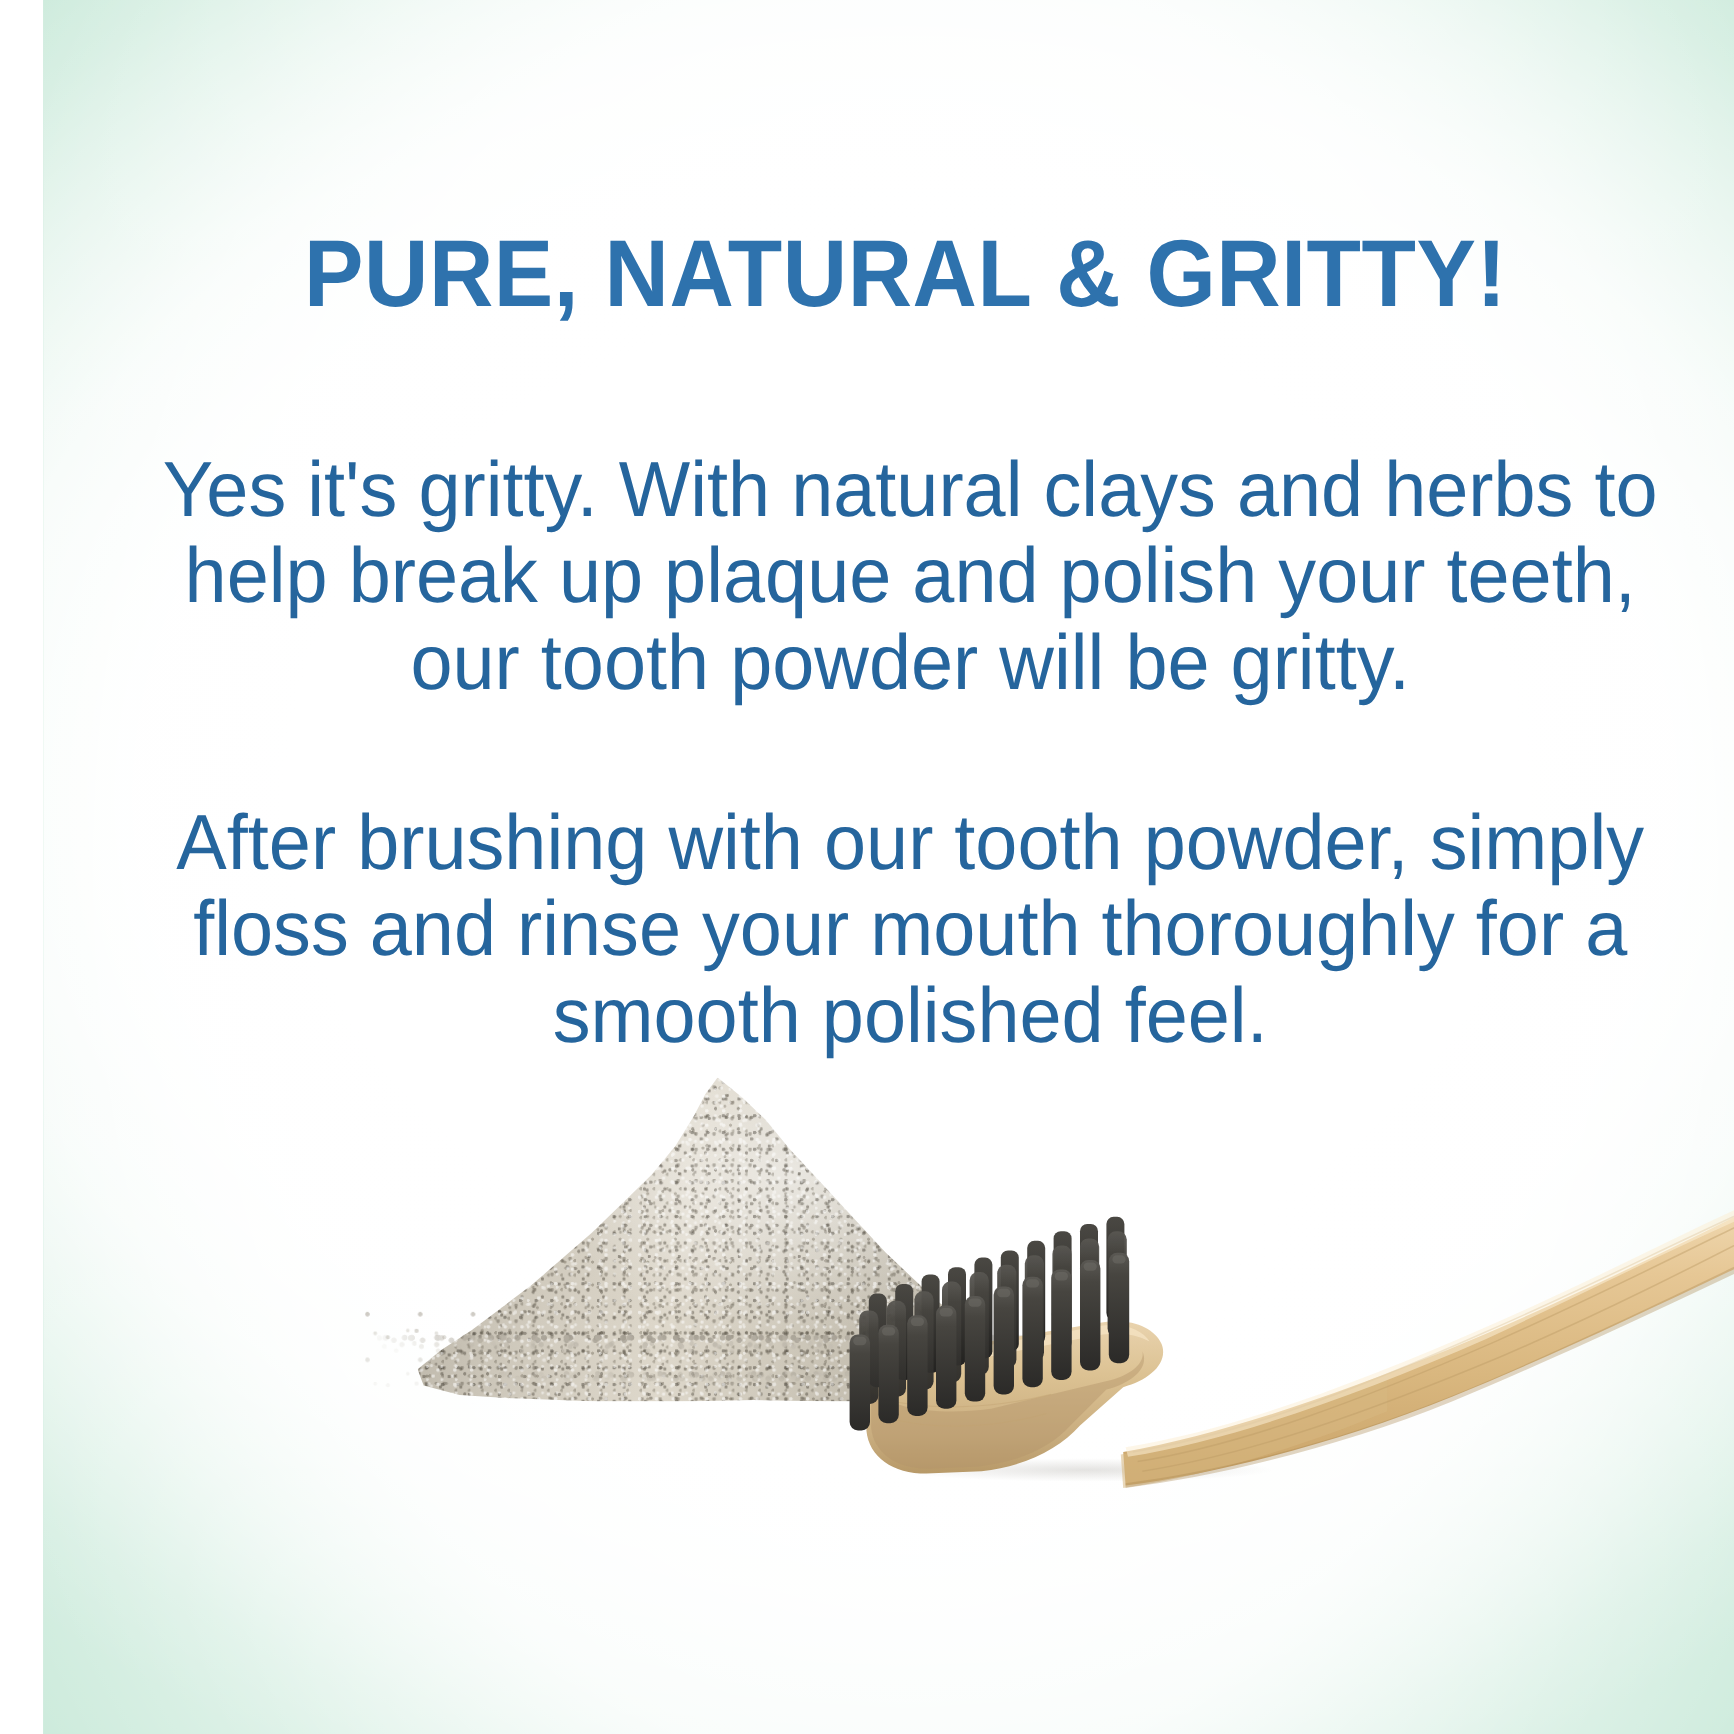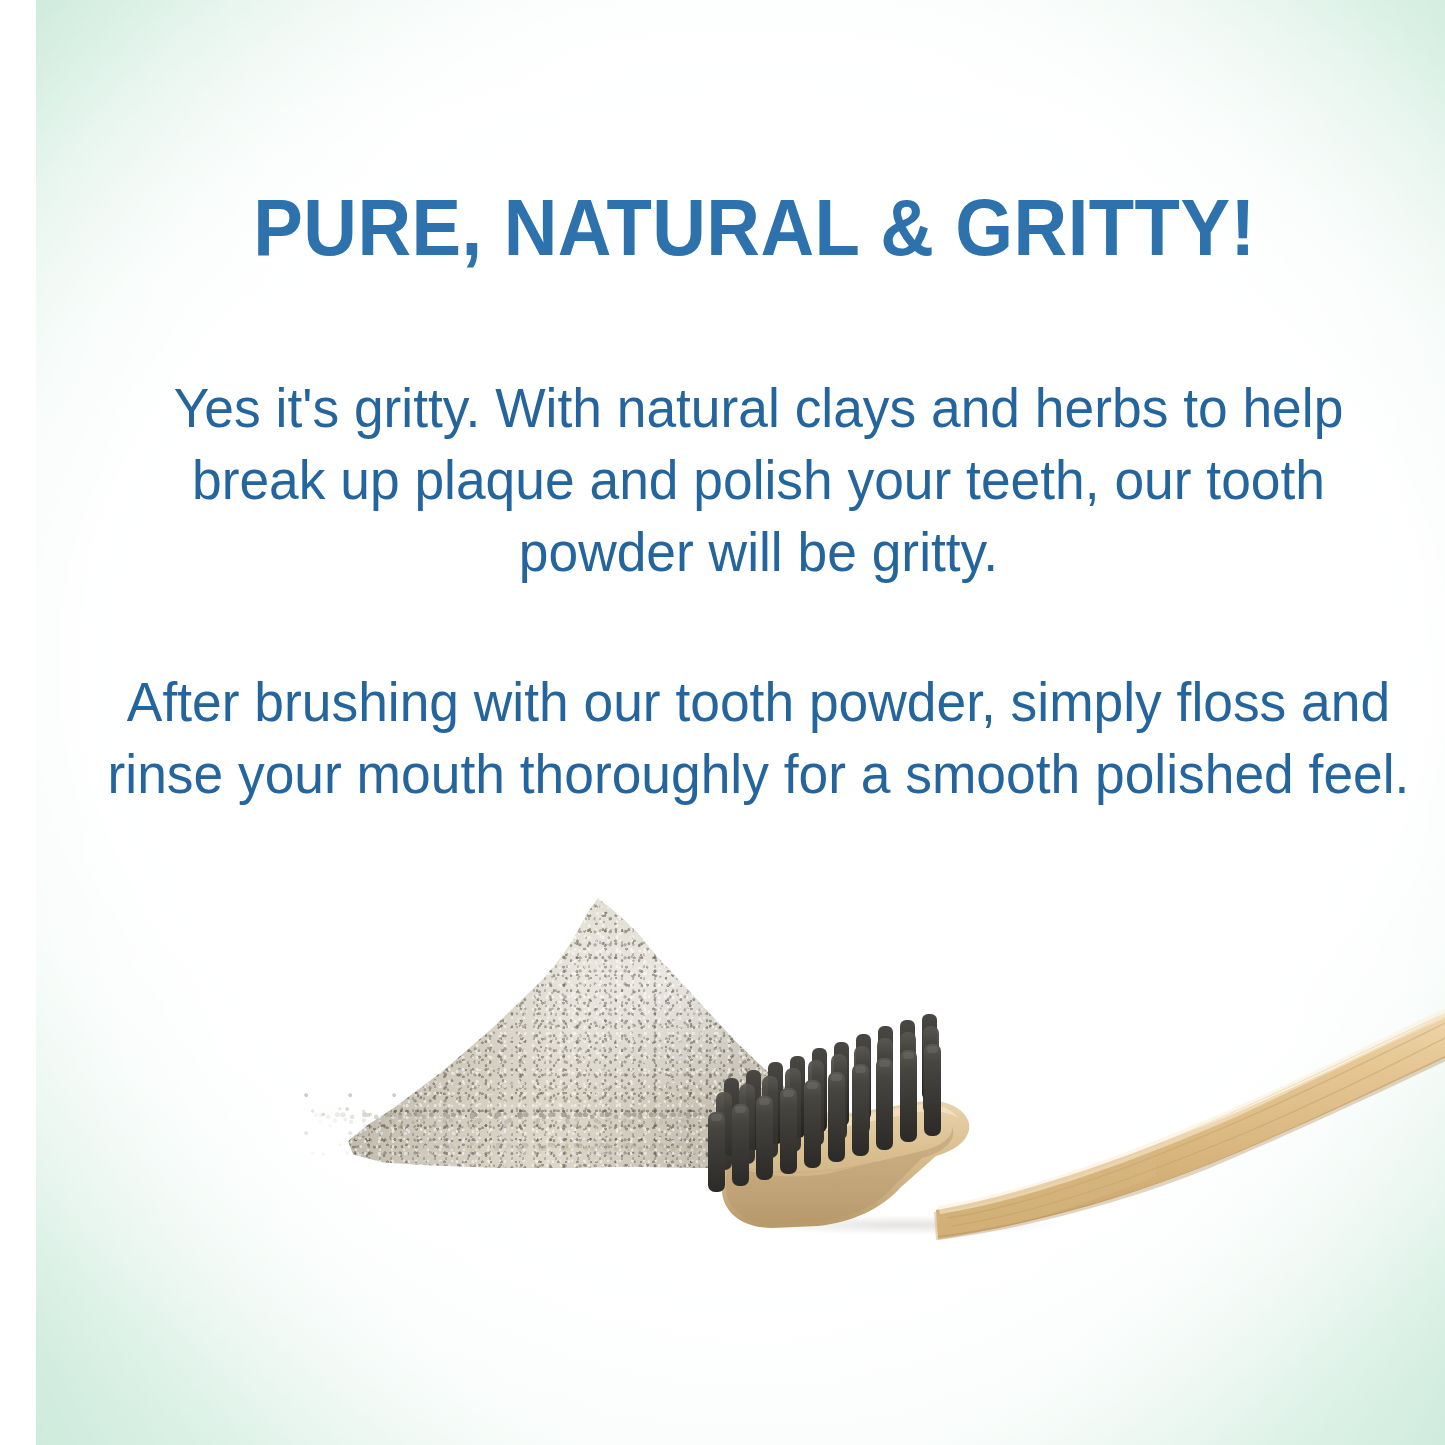--- a/index.html
+++ b/index.html
@@ -61,21 +61,21 @@
     transform: scaleX(0.94);
     white-space: nowrap;
   }
   .body-block {
     position: absolute;
     left: 50px;
     width: 1345px;
     top: 372px;
     text-align: center;
     color: #25659d;
-    font-size: 55px;
+    font-size: 65px;
     line-height: 72px;
     font-weight: 400;
   }
   .para {
     margin: 0;
     transform: scaleX(0.97);
   }
   .para + .para { margin-top: 78px; }
 
   

